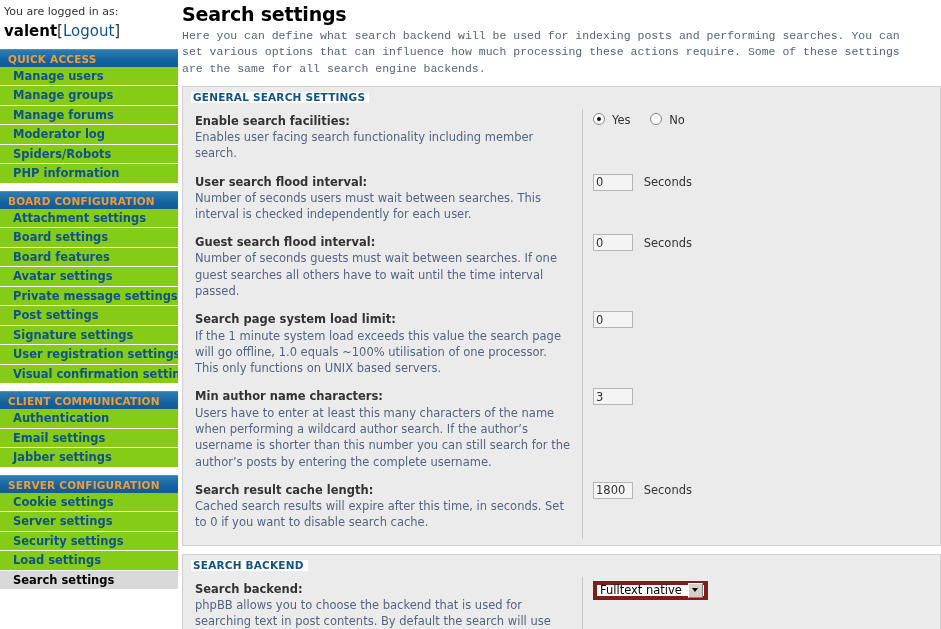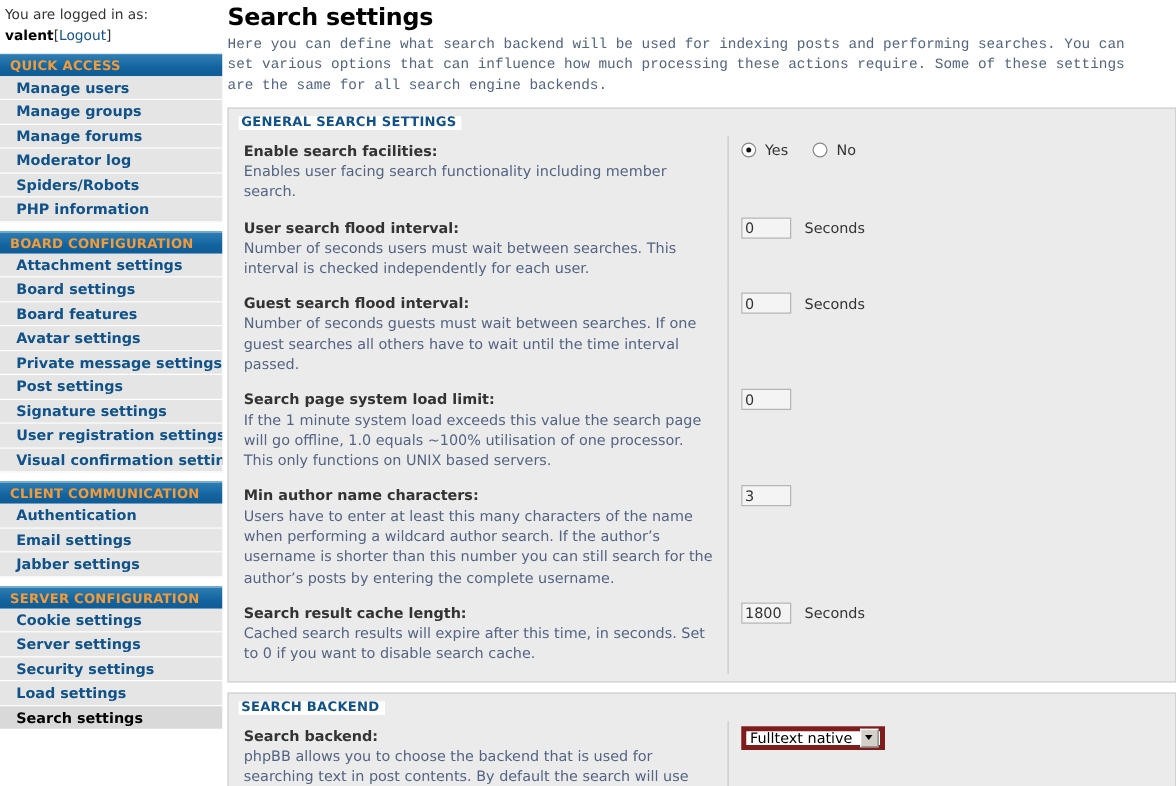--- a/index.html
+++ b/index.html
@@ -26,21 +26,21 @@
     background: #ffffff;
     height: 629px;
   }
   .login-box {
     padding: 4px 6px 6px 4px;
     font-size: 11px;
     color: #333333;
     line-height: 1.45;
   }
   .login-line1 { color: #333333; font-size: 11px; }
-  .login-line2 { font-size: 11px; color: #333333; margin-top: 1px; }
+  .login-line2 { font-size: 15px; color: #333333; margin-top: 1px; }
   .login-user { font-weight: bold; color: #000000; }
   .login-bracket { color: #333333; }
   .logout-link {
     color: #105289;
     text-decoration: none;
     font-weight: normal;
   }
 
   .nav-group { margin-bottom: 7px; }
   .nav-header {
@@ -58,21 +58,21 @@
     white-space: nowrap;
   }
   .nav-item {
     display: block;
     height: 19.5px;
     line-height: 19px;
     padding-left: 13px;
     font-size: 11.5px;
     font-weight: bold;
     color: #105289;
-    background: #e5e5e5;
+    background: #84cc16;
     border-bottom: 1px solid #ffffff;
     text-decoration: none;
     white-space: nowrap;
     overflow: hidden;
   }
   .nav-item.active {
     color: #000000;
     background: #d9d9d9;
   }
 
@@ -169,21 +169,21 @@
     background: #f4f4f4;
     vertical-align: middle;
   }
   .unit {
     font-size: 11.5px;
     color: #333333;
     margin-left: 7px;
     vertical-align: middle;
   }
 
-  .radio-wrap { display: inline-flex; align-items: center; }
+  .radio-wrap { display: inline-flex; align-items: flex-start; }
   .radio {
     width: 12px; height: 12px;
     border-radius: 50%;
     border: 1px solid #888888;
     background: #ffffff;
     display: inline-block;
     position: relative;
     vertical-align: middle;
   }
   .radio.checked::after {

